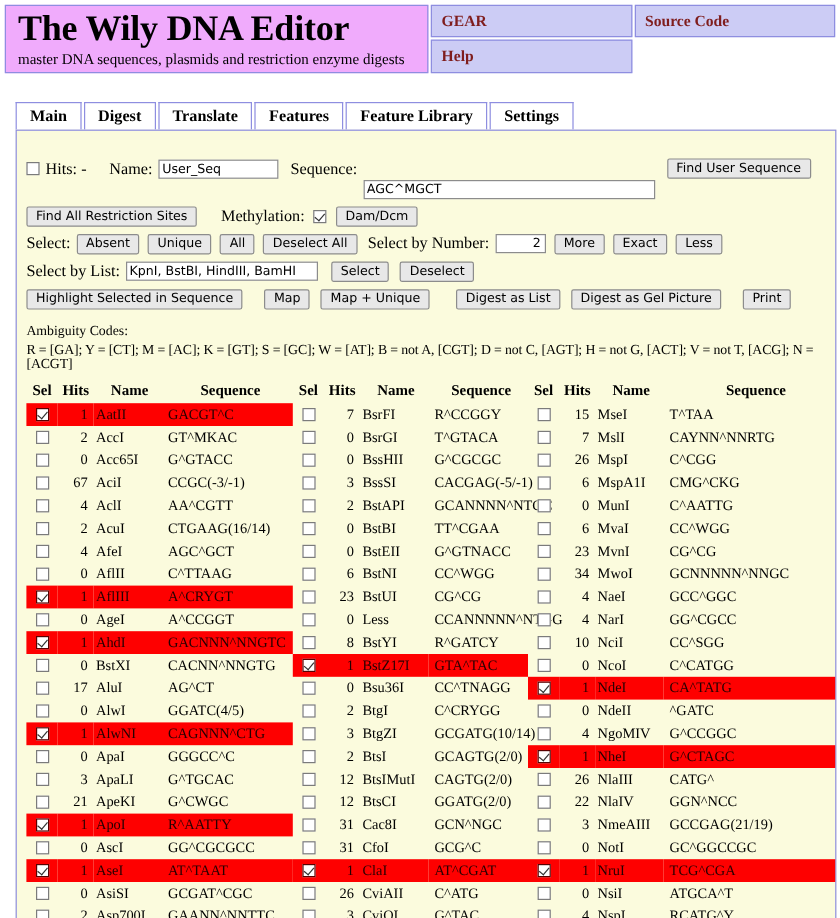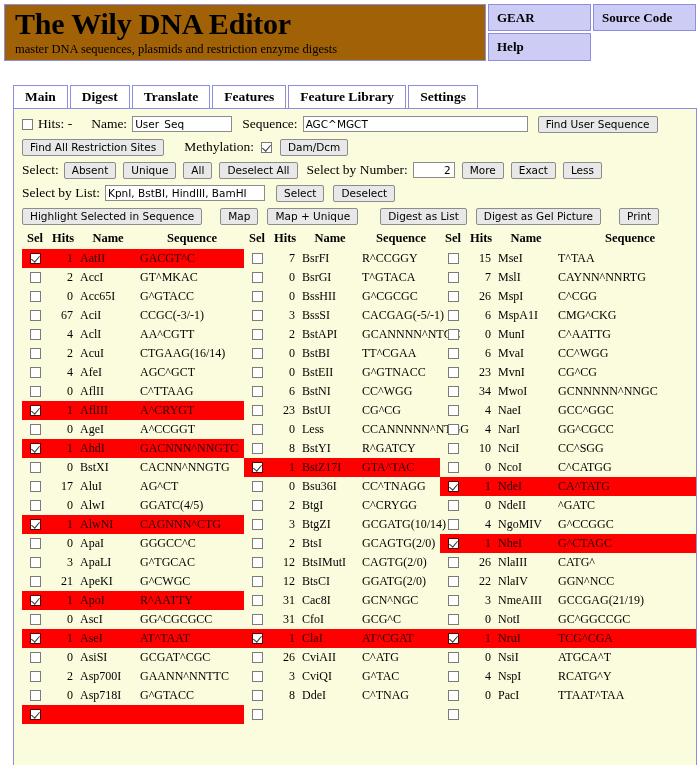--- a/index.html
+++ b/index.html
@@ -16,22 +16,22 @@
     color: #000000;
   }
 
   
   #header-band {
     display: flex;
     margin: 3px 3px 0 3px;
     border: 1px solid #ffffff;
   }
   #title-block {
-    width: 482px;
-    background: #a16207;
+    width: 353px;
+    background: #f0abfc;
     border: 1px solid #8e8ee0;
     box-sizing: border-box;
     padding: 4px 0 3px 10px;
   }
   #app-title {
     font-family: "Liberation Serif", "DejaVu Serif", serif;
     font-size: 30px;
     font-weight: bold;
     line-height: 1.02;
     letter-spacing: -0.2px;
@@ -54,21 +54,21 @@
   }
   .navcell {
     background: #ccccf5;
     border: 1px solid #8e8ee0;
     box-sizing: border-box;
     display: flex;
     align-items: center;
     padding-left: 8px;
   }
   .navcell a, .navcell span.navlink {
-    color: #000000;
+    color: #7f1d1d;
     font-weight: bold;
     font-size: 13px;
     text-decoration: none;
     cursor: pointer;
   }
 
   
   #tabbar {
     display: flex;
     align-items: flex-end;
@@ -259,21 +259,21 @@
 </div>
 
 <div id="panel">
 
   <div class="ctlrow">
     <input type="checkbox" class="cb" style="">
     <span class="lbl">Hits: -</span>
     <span class="lbl" style="margin-left:14px">Name:</span>
     <input type="text" class="txt" style="width: 100px;" value="User_Seq">
     <span class="lbl" style="margin-left:10px">Sequence:</span>
-    <input type="text" class="txt" style="width: 225px;" value="AGC^MGCT">
+    <input type="text" class="txt" style="width: 243px; margin-top: 34px;" value="AGC^MGCT">
     <button class="btn" style="margin-left:10px">Find User Sequence</button>
   </div>
 
   <div class="ctlrow">
     <button class="btn">Find All Restriction Sites</button>
     <span class="lbl" style="margin-left:20px">Methylation:</span>
     <input type="checkbox" class="cb" checked="" style="margin-left: 2px; margin-right: 8px;">
     <button class="btn">Dam/Dcm</button>
   </div>
 
@@ -299,20 +299,24 @@
 
   <div class="ctlrow">
     <button class="btn" style="margin-right:18px">Highlight Selected in Sequence</button>
     <button class="btn" style="margin-right:9px">Map</button>
     <button class="btn" style="margin-right:22px">Map + Unique</button>
     <button class="btn" style="margin-right:9px">Digest as List</button>
     <button class="btn" style="margin-right:18px">Digest as Gel Picture</button>
     <button class="btn">Print</button>
   </div>
 
+  <div id="ambig">
+    <div id="ambig-title">Ambiguity Codes:</div>
+    <div id="ambig-codes">R = [GA]; Y = [CT]; M = [AC]; K = [GT]; S = [GC]; W = [AT]; B = not A, [CGT]; D = not C, [AGT]; H = not G, [ACT]; V = not T, [ACG]; N = [ACGT]</div>
+  </div>
 
   <div id="enzyme-area">
     <div class="enz-col c1">
       <table class="enz" style="width:222px">
         <thead>
           <tr>
             <th class="col-sel">Sel</th>
             <th class="col-hits">Hits</th>
             <th class="col-name">Name</th>
             <th class="col-seq">Sequence</th>

